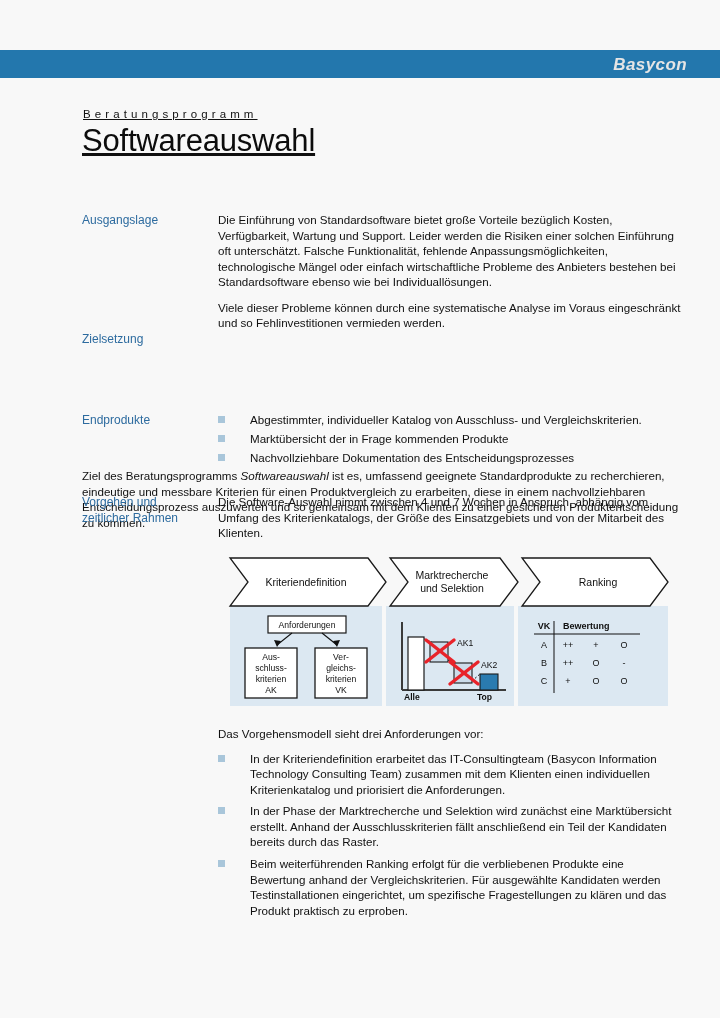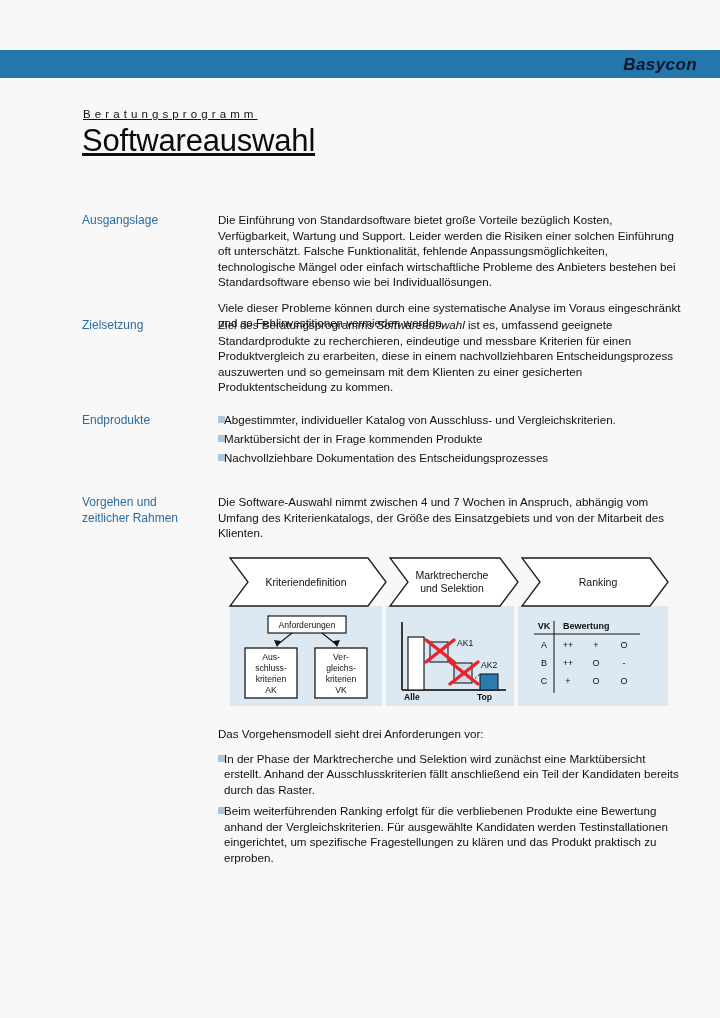--- a/index.html
+++ b/index.html
@@ -23,26 +23,26 @@
     left: 0;
     top: 50px;
     width: 720px;
     height: 28px;
     background: #2377ad;
     display: flex;
     align-items: center;
     justify-content: flex-end;
   }
   .brandbar .brand {
-    color: #0f172a;
+    color: #e5e5e5;
     font-size: 17px;
     font-weight: bold;
     font-style: italic;
     letter-spacing: 0.4px;
-    padding-right: 23px;
+    padding-right: 33px;
     line-height: 1;
   }
 
   
   .titleblock {
     position: absolute;
     left: 82px;
     top: 108px;
     text-decoration: underline;
   }
@@ -91,39 +91,39 @@
   .row .body em { font-style: italic; }
 
   
   ul.bul {
     list-style: none;
     margin: 0;
     padding: 0;
   }
   ul.bul li {
     position: relative;
-    padding-left: 6px;
+    padding-left: 32px;
     margin-bottom: 3.5px;
     font-size: 11.6px;
     line-height: 1.345;
   }
   ul.bul li:last-child { margin-bottom: 0; }
   ul.bul li .sq {
     position: absolute;
     left: 0;
     top: 4px;
     width: 7px;
     height: 7px;
     background: #a9c6da;
   }
   ul.bul.wide li { margin-bottom: 6px; }
 
   
   #row-ausgangslage { top: 212px; }
-  #row-zielsetzung  { top: 317px; }
+  #row-zielsetzung  { top: 331px; flex-direction: column; }
   #row-endprodukte  { top: 412px; justify-content: center; }
   #row-vorgehen     { top: 494px; }
 
   
   .diagram {
     position: absolute;
     left: 218px;
     top: 556px;
     width: 464px;
     height: 158px;
@@ -280,17 +280,17 @@
     <text x="326" y="128" font-family="Liberation Sans, sans-serif" font-size="9" fill="#101010" text-anchor="middle">C</text>
     <text x="350" y="128" font-family="Liberation Sans, sans-serif" font-size="9" fill="#101010" text-anchor="middle">+</text>
     <text x="378" y="128" font-family="Liberation Sans, sans-serif" font-size="9" fill="#101010" text-anchor="middle">O</text>
     <text x="406" y="128" font-family="Liberation Sans, sans-serif" font-size="9" fill="#101010" text-anchor="middle">O</text>
   </svg>
 </div>
 
 <div class="closing">
   <p class="lead">Das Vorgehensmodell sieht drei Anforderungen vor:</p>
   <ul class="bul wide">
-    <li><span class="sq"></span></li>
+    <li><span class="sq"></span><span>In der Kriteriendefinition erarbeitet das IT-Consultingteam (Basycon Information Technology Consulting Team) zusammen mit dem Klienten einen individuellen Kriterienkatalog und priorisiert die Anforderungen.</span></li>
     <li><span class="sq"></span><span>In der Phase der Marktrecherche und Selektion wird zunächst eine Marktübersicht erstellt.  Anhand der Ausschlusskriterien fällt anschließend ein Teil der Kandidaten bereits durch das Raster.</span></li>
     <li><span class="sq"></span><span>Beim weiterführenden Ranking erfolgt für die verbliebenen Produkte eine Bewertung anhand der Vergleichskriterien.  Für ausgewählte Kandidaten werden Testinstallationen eingerichtet, um spezifische Fragestellungen zu klären und das Produkt praktisch zu erproben.</span></li>
   </ul>
 </div>
 
 </body></html>

